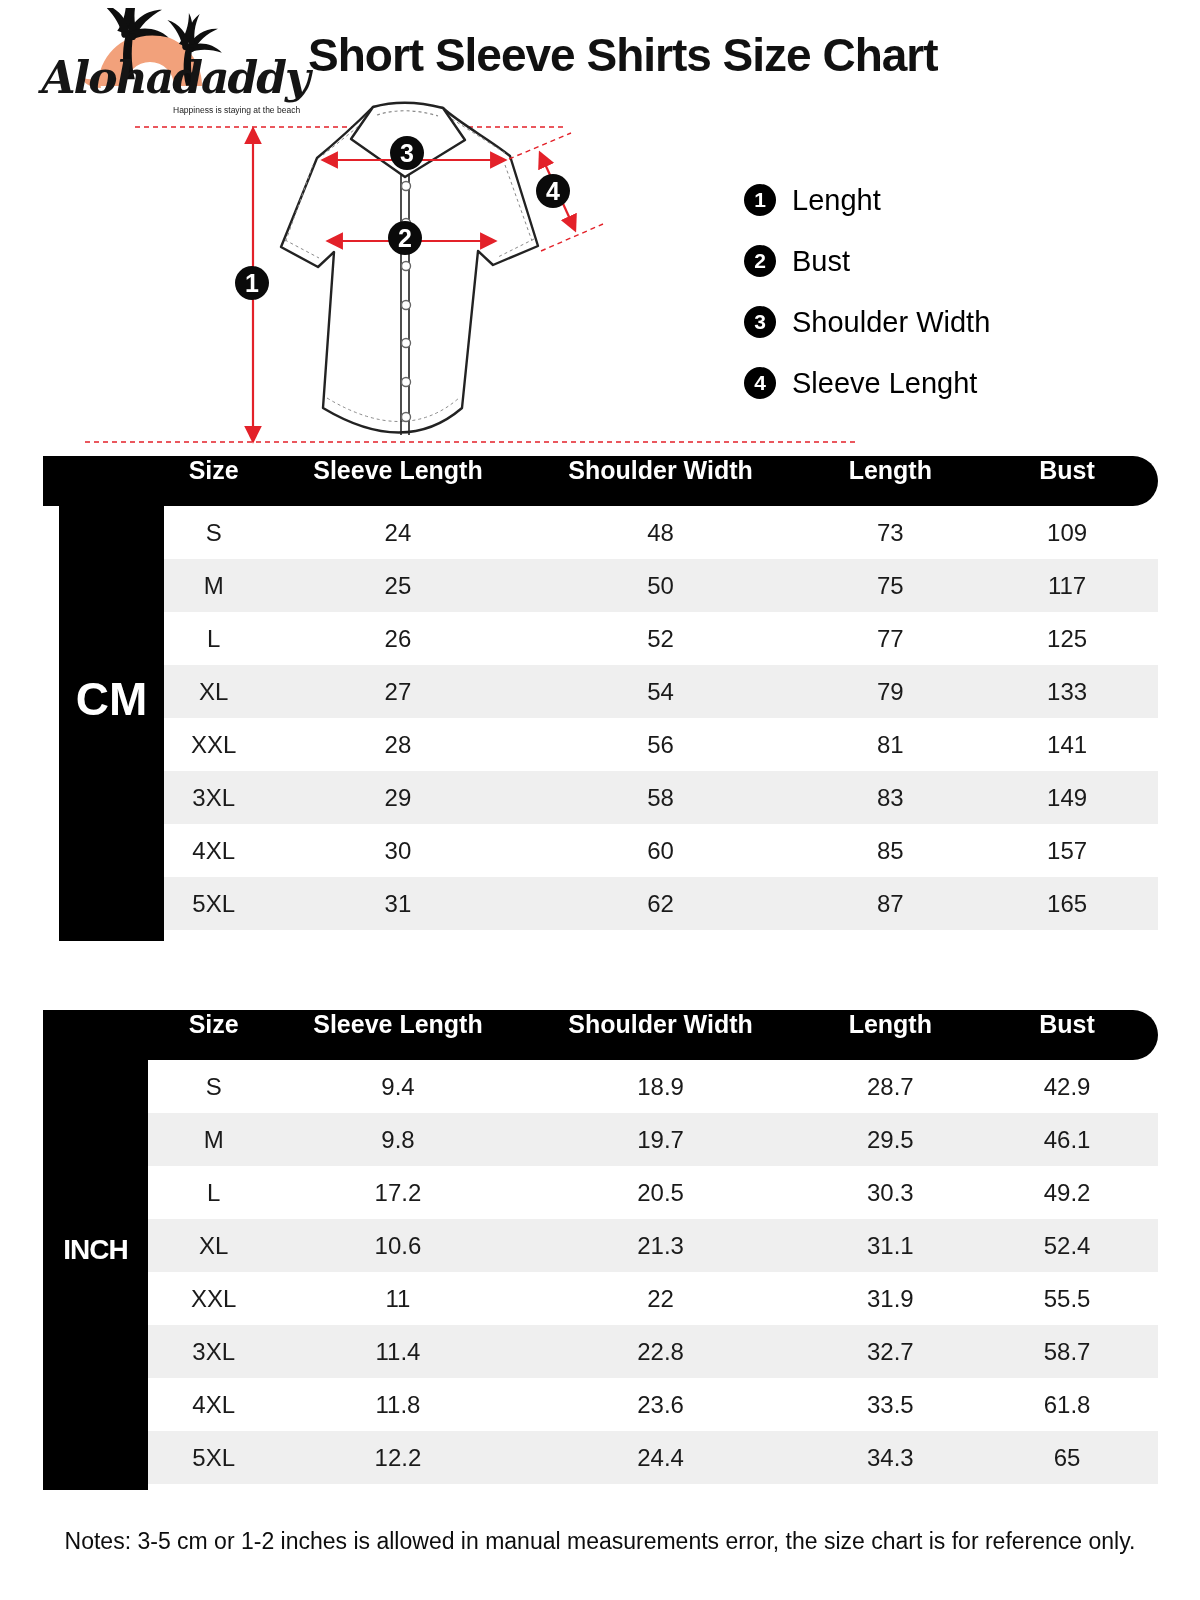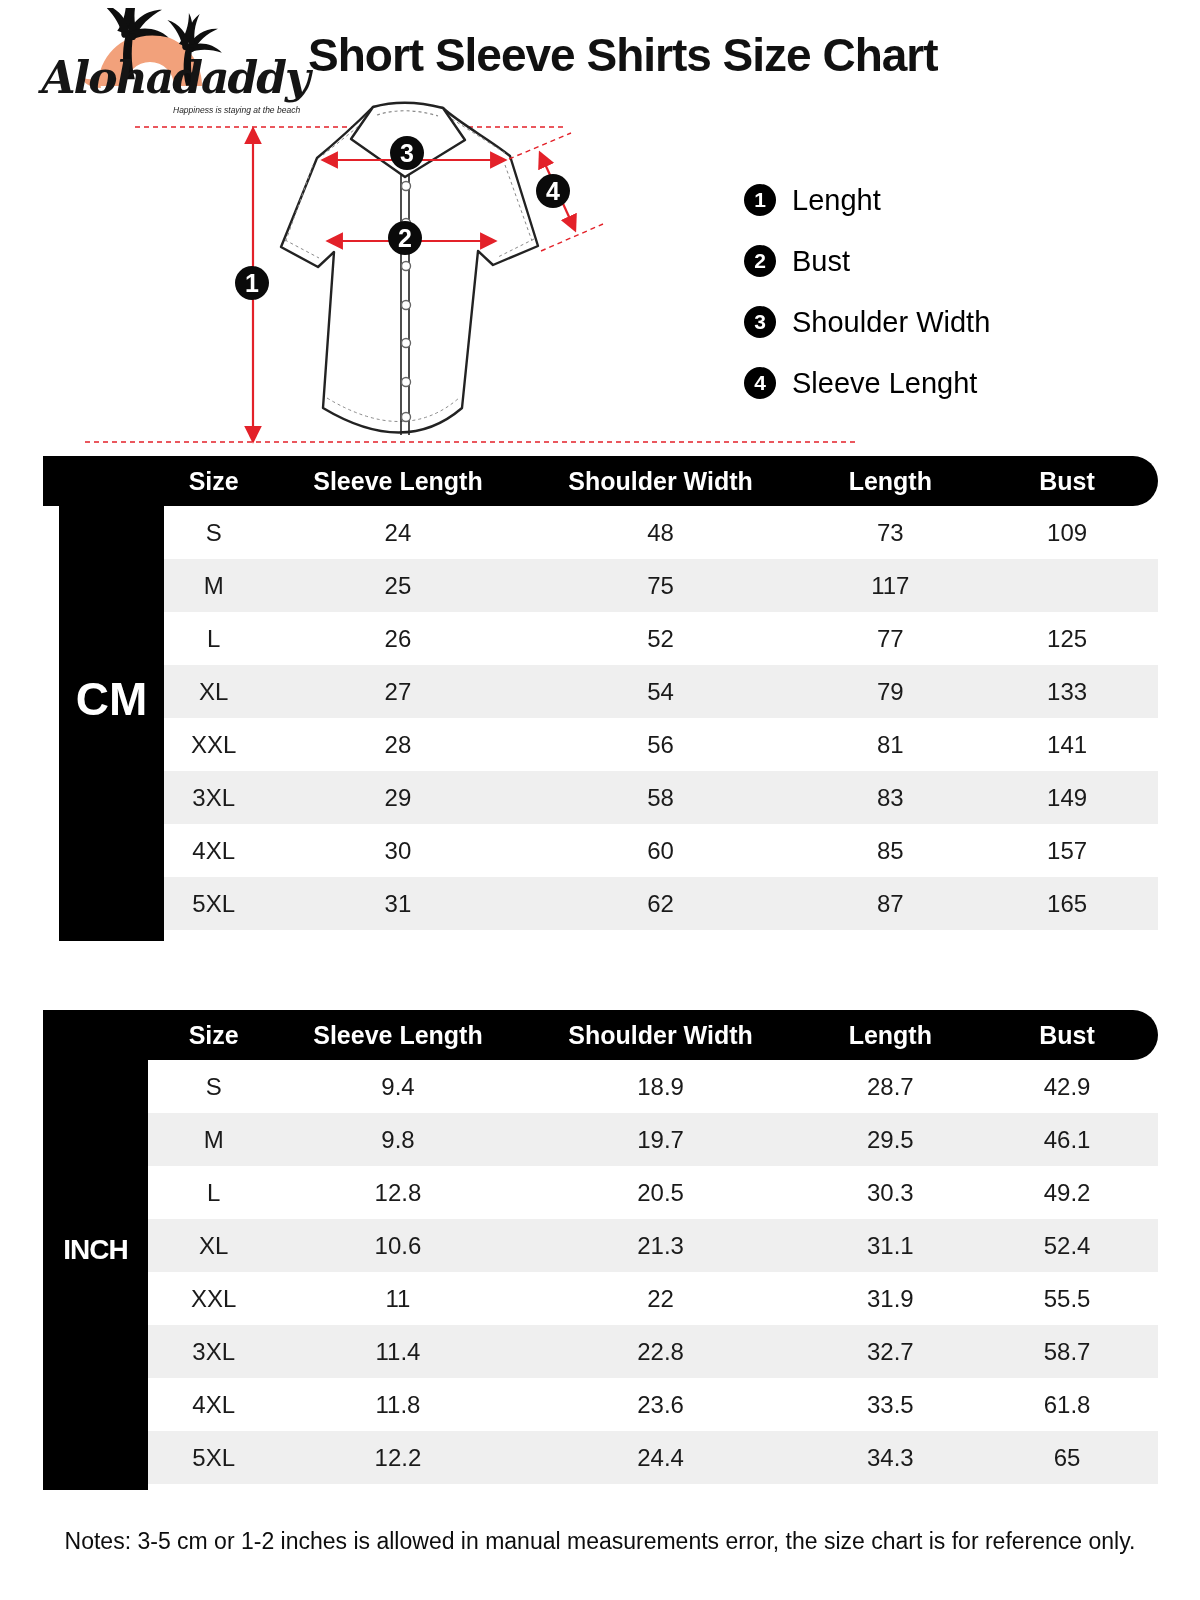--- a/index.html
+++ b/index.html
@@ -6,42 +6,42 @@
   .page{position:relative;width:1200px;height:1600px;background:#fff;overflow:hidden;
         font-family:"Liberation Sans", sans-serif;color:#111;}
 
   
   .logo{position:absolute;left:35px;top:8px;width:280px;height:112px;}
   .logo svg{position:absolute;left:0;top:0;}
   .brand-name{position:absolute;left:2px;top:44px;width:276px;text-align:center;
       font-family:"DejaVu Serif", serif;font-style:italic;font-weight:700;
       font-size:44px;letter-spacing:-2px;color:#151515;white-space:nowrap;}
   .brand-tagline{position:absolute;left:138px;top:97px;font-size:8.5px;color:#222;
-      font-style:italic;white-space:nowrap;}
+      white-space:nowrap;}
   .page-title{position:absolute;left:308px;top:28px;font-size:46px;font-weight:700;
       letter-spacing:-1px;white-space:nowrap;}
 
   
   .diagram-svg{position:absolute;left:85px;top:95px;width:780px;height:365px;}
 
   .legend{position:absolute;left:744px;top:184px;}
   .legend-item{display:flex;align-items:center;gap:16px;margin-bottom:29px;height:32px;}
   .lnum{width:32px;height:32px;border-radius:50%;background:#000;color:#fff;
         font-size:21px;font-weight:700;display:flex;align-items:center;justify-content:center;}
   .llabel{font-size:29px;color:#000000;}
 
   
   .size-table{position:absolute;left:43px;width:1115px;}
   #table-cm{top:456px;}
   #table-inch{top:1010px;}
   .band{position:absolute;left:0;top:0;width:105px;background:#000;color:#fff;
         display:flex;align-items:center;justify-content:center;font-weight:700;z-index:1;}
   #table-cm .band{height:485px;font-size:46px;margin-left:16px;}
   #table-inch .band{height:480px;font-size:28px;letter-spacing:-1px;}
-  .thead{position:relative;z-index:2;display:flex;align-items:center;height:50px;
+  .thead{position:relative;z-index:2;display:flex;align-items:flex-start;height:50px;
          background:#000;border-radius:0 25px 25px 0;padding-left:105px;box-sizing:border-box;}
   .hcell{color:#fff;font-weight:700;font-size:25px;text-align:center;}
   .tbody{margin-left:105px;}
   .trow{display:flex;align-items:center;height:53px;background:#fff;}
   .trow.alt{background:#efefef;}
   .cell{font-size:24px;color:#1a1a1a;text-align:center;}
   .hcell:nth-child(1),.cell:nth-child(1){width:13%;}
   .hcell:nth-child(2),.cell:nth-child(2){width:23.5%;}
   .hcell:nth-child(3),.cell:nth-child(3){width:28.5%;}
   .hcell:nth-child(4),.cell:nth-child(4){width:17%;}
@@ -188,20 +188,21 @@
         <div class="trow">
           <div class="cell">S</div>
           <div class="cell">24</div>
           <div class="cell">48</div>
           <div class="cell">73</div>
           <div class="cell">109</div>
         </div>
         <div class="trow alt">
           <div class="cell">M</div>
           <div class="cell">25</div>
+          <div class="cell">50</div>
           <div class="cell">75</div>
           <div class="cell">117</div>
         </div>
         <div class="trow">
           <div class="cell">L</div>
           <div class="cell">26</div>
           <div class="cell">52</div>
           <div class="cell">77</div>
           <div class="cell">125</div>
         </div>
@@ -262,21 +263,21 @@
         </div>
         <div class="trow alt">
           <div class="cell">M</div>
           <div class="cell">9.8</div>
           <div class="cell">19.7</div>
           <div class="cell">29.5</div>
           <div class="cell">46.1</div>
         </div>
         <div class="trow">
           <div class="cell">L</div>
-          <div class="cell">12.8</div>
+          <div class="cell">17.2</div>
           <div class="cell">20.5</div>
           <div class="cell">30.3</div>
           <div class="cell">49.2</div>
         </div>
         <div class="trow alt">
           <div class="cell">XL</div>
           <div class="cell">10.6</div>
           <div class="cell">21.3</div>
           <div class="cell">31.1</div>
           <div class="cell">52.4</div>

